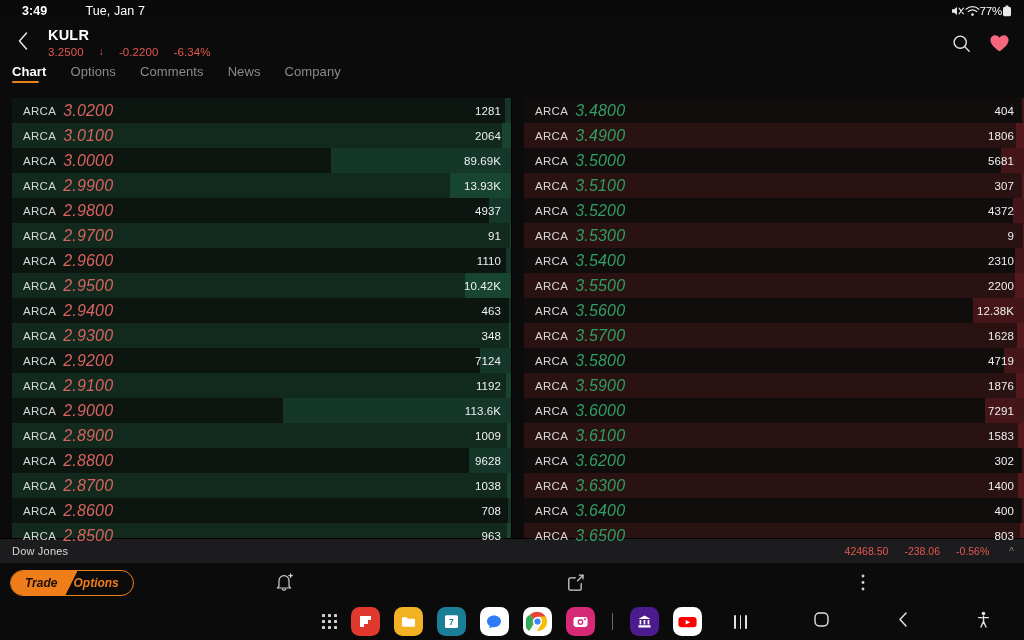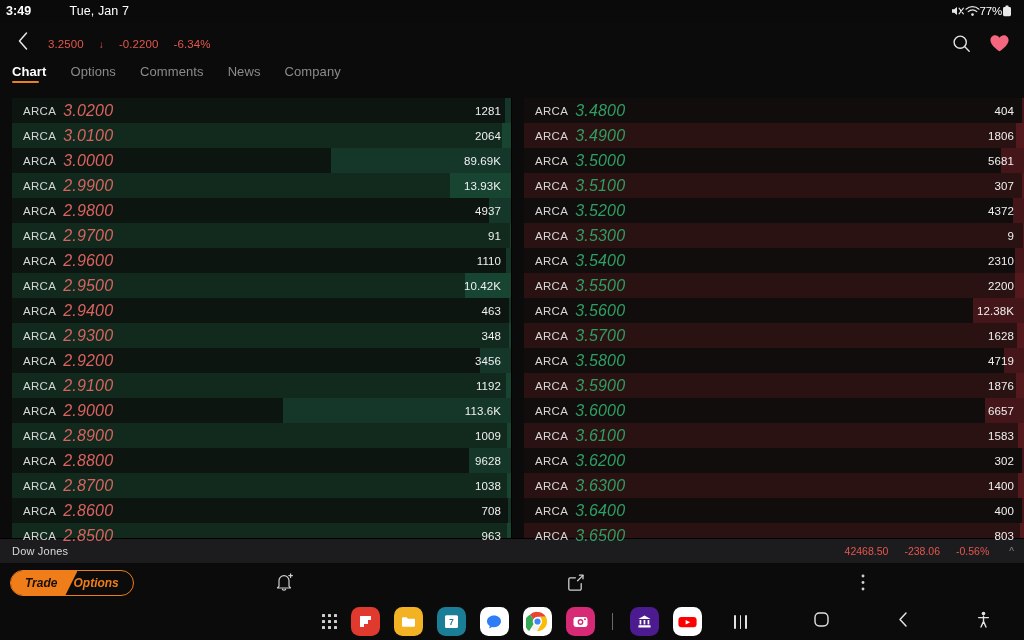--- a/index.html
+++ b/index.html
@@ -8,21 +8,21 @@
     background:#0a0a0a;
     font-family:"Liberation Sans", sans-serif;
     color:#e8e8e8;
     -webkit-font-smoothing:antialiased;
   }
   #app { position:relative; width:1024px; height:640px; background:#0b0b0b; }
 
   
   .statusbar {
     height:22px; display:flex; align-items:center; justify-content:space-between;
-    padding:0 12px 0 6px; background:#0a0a0a;
+    padding:0 12px 0 22px; background:#0a0a0a;
   }
   .sb-left { display:flex; align-items:baseline; gap:10px; font-size:12.5px; color:#fff; }
   .sb-time { font-weight:700; letter-spacing:.1px; }
   .sb-date { font-weight:400; letter-spacing:.1px;margin-left:28px; }
   .sb-right { display:flex; align-items:center; }
   .sb-right svg { display:block; }
   .sb-batt { font-size:11.5px; color:#fff; letter-spacing:-.2px; }
 
   
   .header { height:42px; display:flex; align-items:center; padding:0 14px 0 8px; }
@@ -158,20 +158,21 @@
 
   <div class="header">
     <div class="back-btn">
       <span>
         <svg width="12" height="20" viewBox="0 0 12 20">
             <path d="M9.5 2L2.5 10l7 8" stroke="#e6e6e6" stroke-width="1.5" fill="none" stroke-linecap="round" stroke-linejoin="round"></path>
           </svg>
       </span>
     </div>
     <div class="tick-block">
+      <div class="tick-sym">KULR</div>
       <div class="tick-line">
         <span>3.2500</span>
         <span class="tick-arrow">↓</span>
         <span>-0.2200</span>
         <span>-6.34%</span>
       </div>
     </div>
     <div class="hdr-icons">
       <span class="ic">
         <svg width="19" height="19" viewBox="0 0 19 19">
@@ -265,21 +266,21 @@
         <div class="row bid odd-bid">
           <div class="depth bid" style="width: 0.4%;"></div>
           <span class="r-venue">ARCA</span>
           <span class="r-price">2.9300</span>
           <span class="r-size">348</span>
         </div>
         <div class="row bid even-bid">
           <div class="depth bid" style="width: 6.3%;"></div>
           <span class="r-venue">ARCA</span>
           <span class="r-price">2.9200</span>
-          <span class="r-size">3456</span>
+          <span class="r-size">7124</span>
         </div>
         <div class="row bid odd-bid">
           <div class="depth bid" style="width: 1.1%;"></div>
           <span class="r-venue">ARCA</span>
           <span class="r-price">2.9100</span>
           <span class="r-size">1192</span>
         </div>
         <div class="row bid even-bid">
           <div class="depth bid" style="width: 45.6%;"></div>
           <span class="r-venue">ARCA</span>
@@ -387,21 +388,21 @@
         <div class="row ask odd-ask">
           <div class="depth ask" style="width: 1.6%;"></div>
           <span class="r-venue">ARCA</span>
           <span class="r-price">3.5900</span>
           <span class="r-size">1876</span>
         </div>
         <div class="row ask even-ask">
           <div class="depth ask" style="width: 7.9%;"></div>
           <span class="r-venue">ARCA</span>
           <span class="r-price">3.6000</span>
-          <span class="r-size">6657</span>
+          <span class="r-size">7291</span>
         </div>
         <div class="row ask odd-ask">
           <div class="depth ask" style="width: 1.3%;"></div>
           <span class="r-venue">ARCA</span>
           <span class="r-price">3.6100</span>
           <span class="r-size">1583</span>
         </div>
         <div class="row ask even-ask">
           <div class="depth ask" style="width: 0.4%;"></div>
           <span class="r-venue">ARCA</span>

